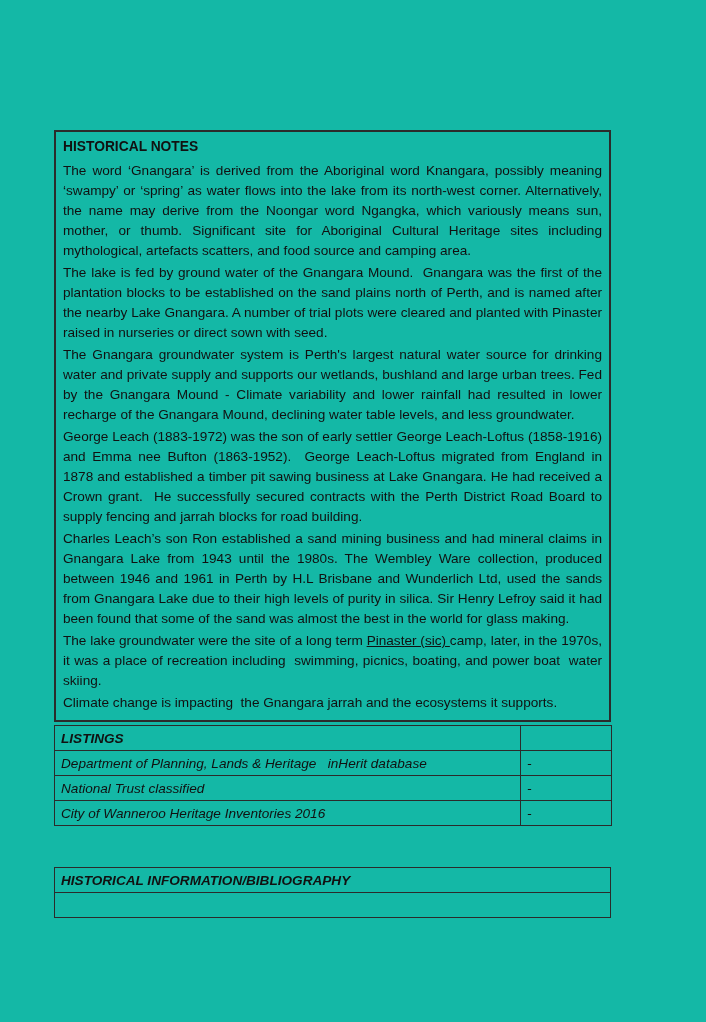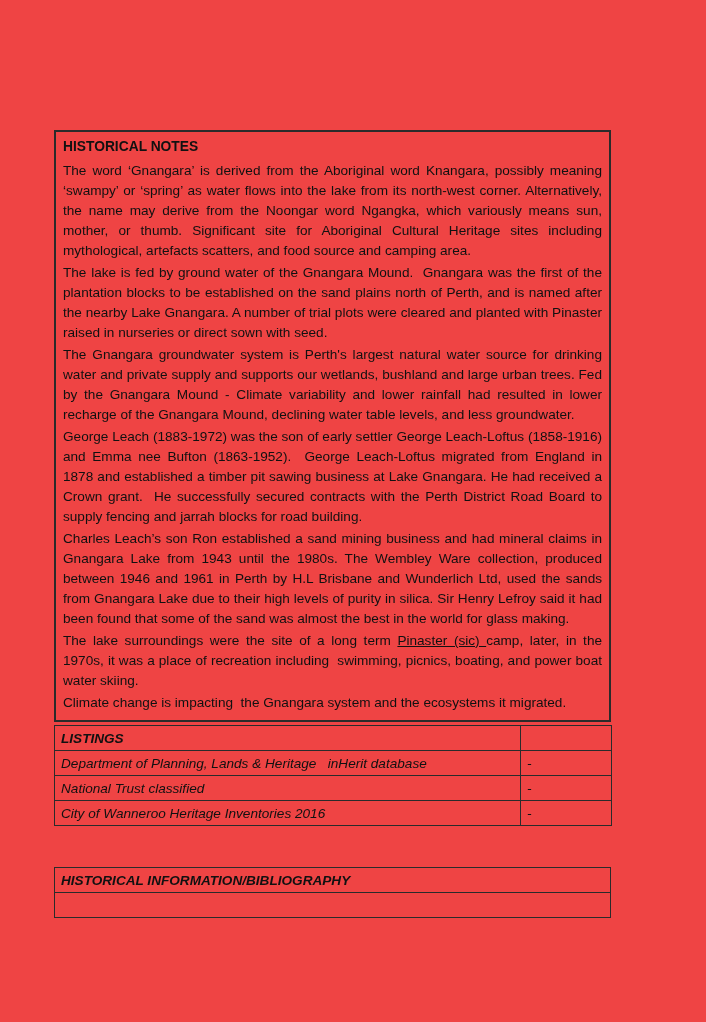--- a/index.html
+++ b/index.html
@@ -4,21 +4,21 @@
 <style>
   html, body {
     margin: 0;
     padding: 0;
     background: #ffffff;
   }
   .page {
     position: relative;
     width: 706px;
     height: 1022px;
-    background: #ef4444;
+    background: #14b8a6;
     font-family: "Liberation Sans", sans-serif;
     color: #111111;
     overflow: hidden;
   }
   .notes-box {
     position: absolute;
     left: 54px;
     top: 130px;
     width: 557px;
     box-sizing: border-box;
@@ -68,22 +68,22 @@
 
 <div class="page">
 
   <section class="notes-box">
     <h2 class="notes-title">HISTORICAL NOTES</h2>
     <p>The word ‘Gnangara’ is derived from the Aboriginal word Knangara, possibly meaning ‘swampy’ or ‘spring’ as water flows into the lake from its north-west corner. Alternatively, the name may derive from the Noongar word Ngangka, which variously means sun, mother, or thumb. Significant site for Aboriginal Cultural Heritage sites including mythological, artefacts scatters, and food source and camping area.</p>
     <p>The lake is fed by ground water of the Gnangara Mound.  Gnangara was the first of the plantation blocks to be established on the sand plains north of Perth, and is named after the nearby Lake Gnangara. A number of trial plots were cleared and planted with Pinaster raised in nurseries or direct sown with seed.</p>
     <p>The Gnangara groundwater system is Perth's largest natural water source for drinking water and private supply and supports our wetlands, bushland and large urban trees. Fed by the Gnangara Mound - Climate variability and lower rainfall had resulted in lower recharge of the Gnangara Mound, declining water table levels, and less groundwater.</p>
     <p>George Leach (1883-1972) was the son of early settler George Leach-Loftus (1858-1916) and Emma nee Bufton (1863-1952).  George Leach-Loftus migrated from England in 1878 and established a timber pit sawing business at Lake Gnangara. He had received a Crown grant.  He successfully secured contracts with the Perth District Road Board to supply fencing and jarrah blocks for road building.</p>
     <p>Charles Leach’s son Ron established a sand mining business and had mineral claims in Gnangara Lake from 1943 until the 1980s. The Wembley Ware collection, produced between 1946 and 1961 in Perth by H.L Brisbane and Wunderlich Ltd, used the sands from Gnangara Lake due to their high levels of purity in silica. Sir Henry Lefroy said it had been found that some of the sand was almost the best in the world for glass making.</p>
-    <p><span>The lake surroundings were the site of a long term </span><span class="underline">Pinaster (sic) </span><span>camp, later, in the 1970s, it was a place of recreation including  swimming, picnics, boating, and power boat  water skiing.</span></p>
-    <p>Climate change is impacting  the Gnangara system and the ecosystems it migrated.</p>
+    <p><span>The lake groundwater were the site of a long term </span><span class="underline">Pinaster (sic) </span><span>camp, later, in the 1970s, it was a place of recreation including  swimming, picnics, boating, and power boat  water skiing.</span></p>
+    <p>Climate change is impacting  the Gnangara jarrah and the ecosystems it supports.</p>
   </section>
 
   <table class="doc-table listings">
     <colgroup>
       <col style="width:466px">
       <col style="width:91px">
     </colgroup>
     <tbody>
       <tr>
         <td class="hdr">LISTINGS</td>

